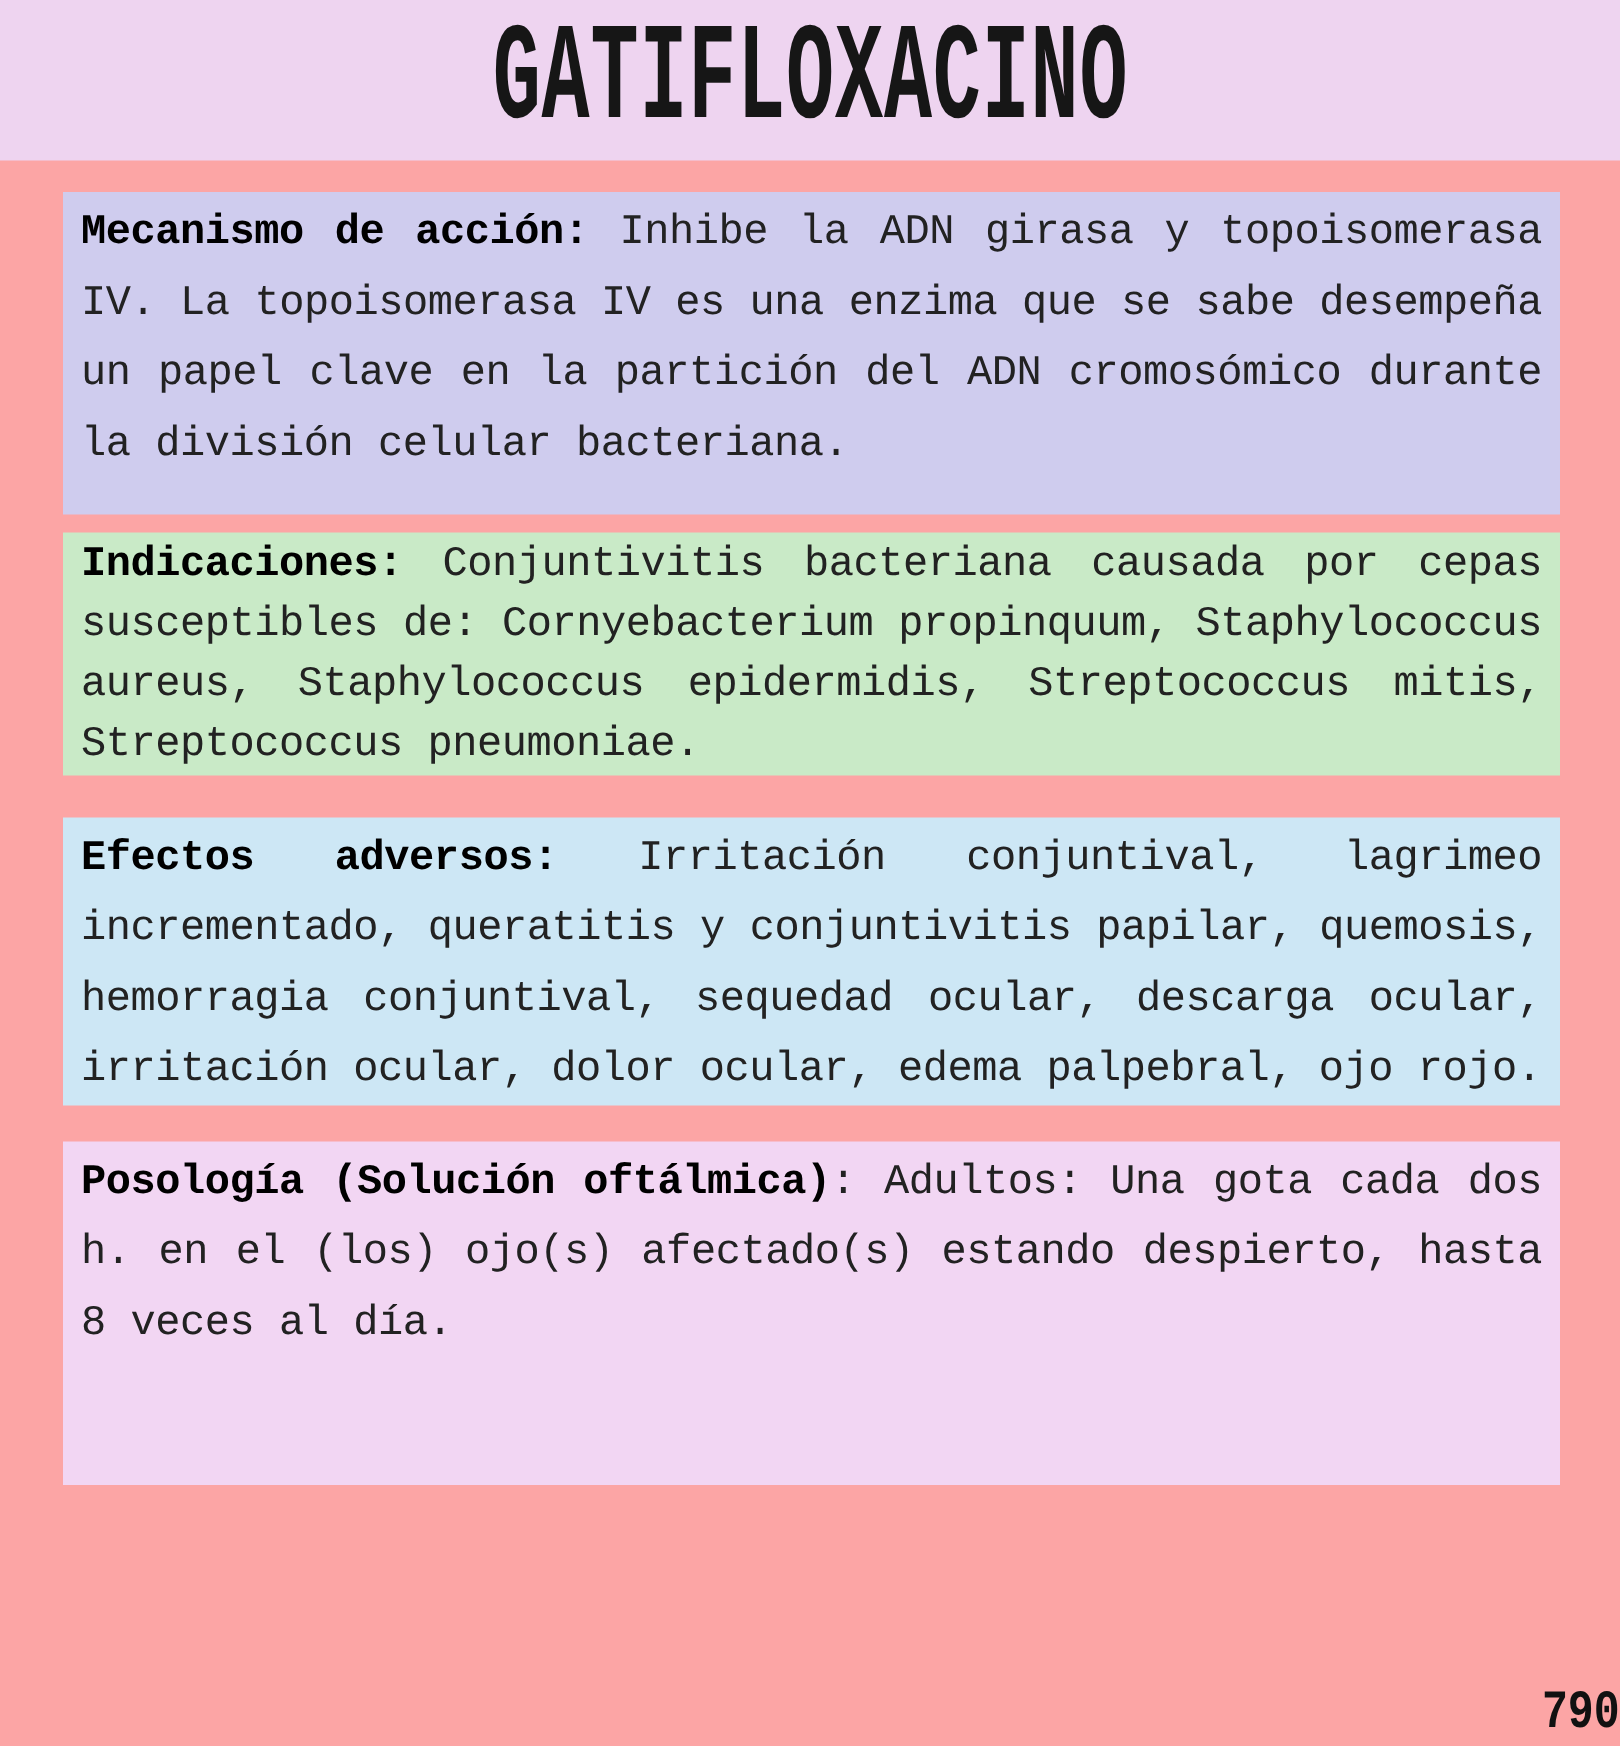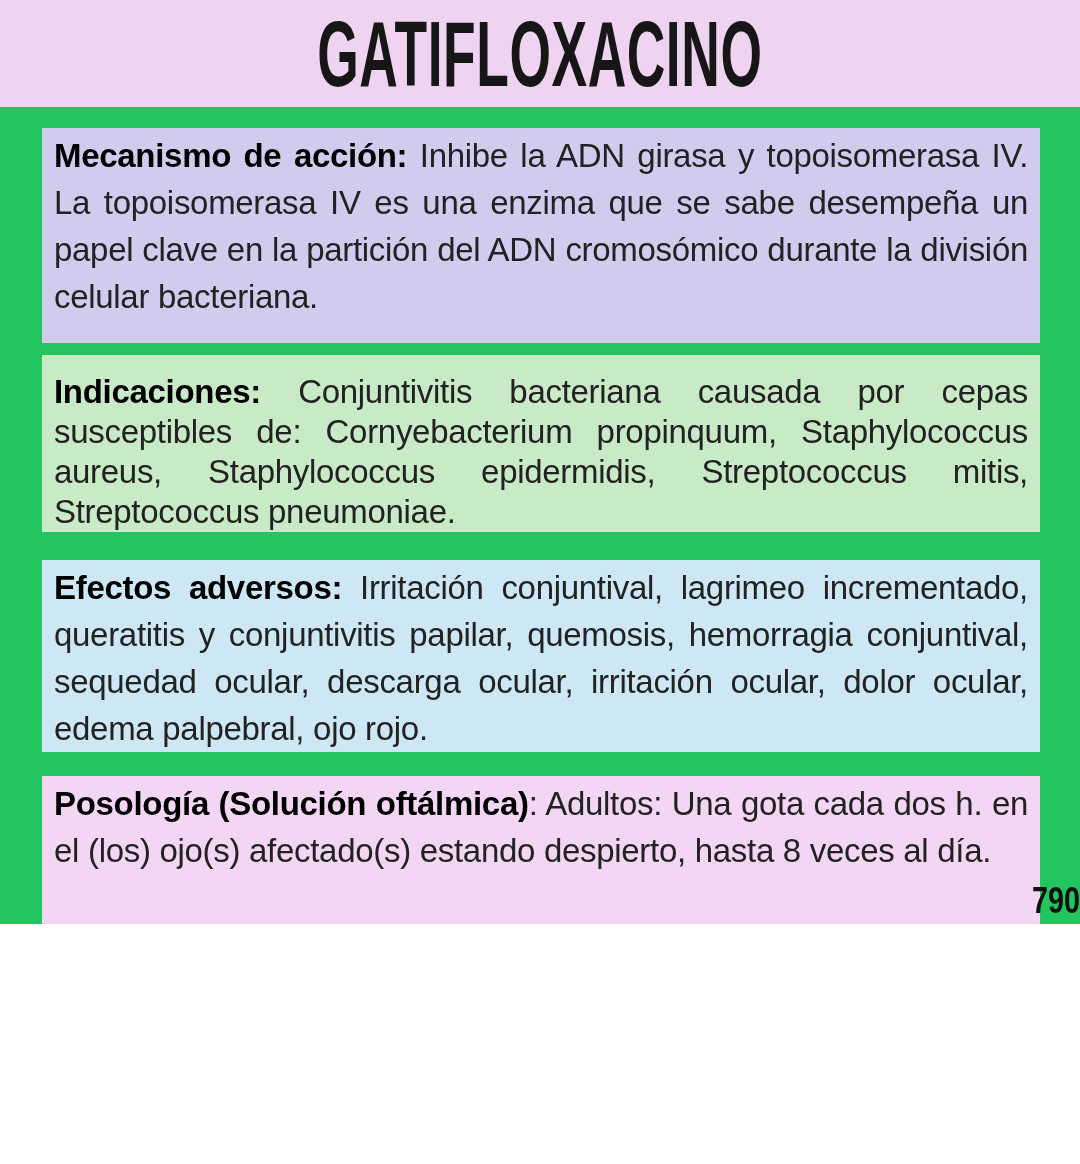--- a/index.html
+++ b/index.html
@@ -1,21 +1,21 @@
 <!DOCTYPE html>
 <html><head>
 <meta charset="utf-8">
 <style>
   html,body { margin:0; padding:0; background:#ffffff; }
   .page {
     position:relative;
-    width:1080px; height:924px;
-    background:#22c55e;
+    width:1080px; height:1164px;
+    background:#fca5a5;
     overflow:hidden;
-    font-family:Liberation Sans, sans-serif;
+    font-family:Liberation Mono, monospace;
   }
   .header {
     position:absolute; left:0; top:0;
     width:1080px; height:107px;
     display:flex; align-items:center; justify-content:center;
   }
   .title {
     margin:0;
     font-size:92px;
     font-weight:800;
@@ -31,28 +31,28 @@
     width:998px;
   }
   .section {
     box-sizing:border-box;
     width:998px;
     padding:4px 12px 0 12px;
   }
   .section p {
     margin:0;
     text-align:justify;
-    font-size:33px;
+    font-size:28px;
     line-height:47px;
     letter-spacing:-0.3px;
     color:#222222;
   }
   .sec-label { font-weight:700; color:#000000; }
   .sec-0 { min-height:215px; margin-bottom:12px; }
-  .sec-1 { min-height:162px; margin-bottom:15px; padding-top:17px; }
+  .sec-1 { min-height:162px; margin-bottom:15px; padding-top:2px; }
   .sec-1 p { line-height:40px; }
   .sec-2 { min-height:165px; margin-bottom:13px; }
   .sec-3 { min-height:192px; margin-bottom:14px; }
   .sec-4 { min-height:229px; margin-bottom:0;margin-top:24px; }
   .page-number {
     position:absolute; right:0; bottom:2px;
     font-size:36px; font-weight:700;
     color:#111111;
     transform:scaleX(0.8);
     transform-origin:right bottom;

